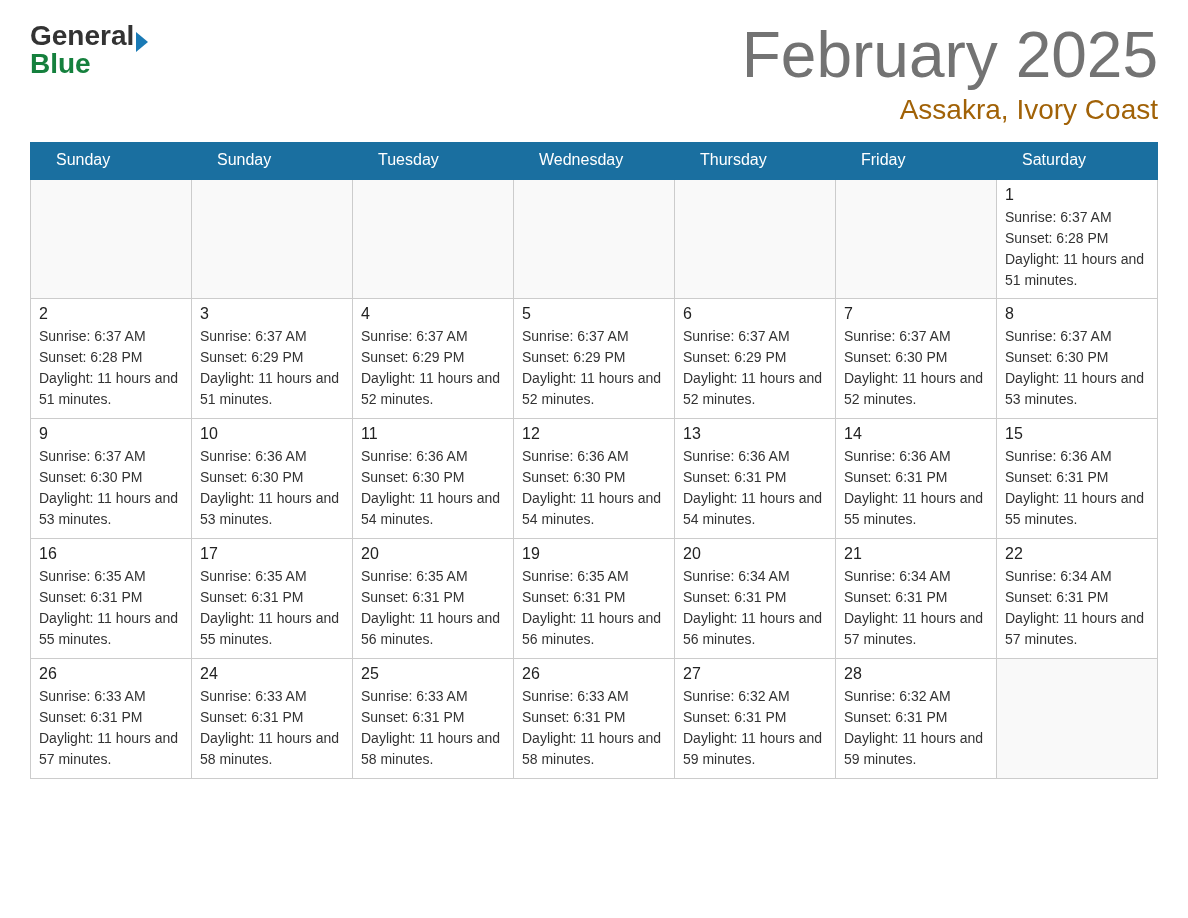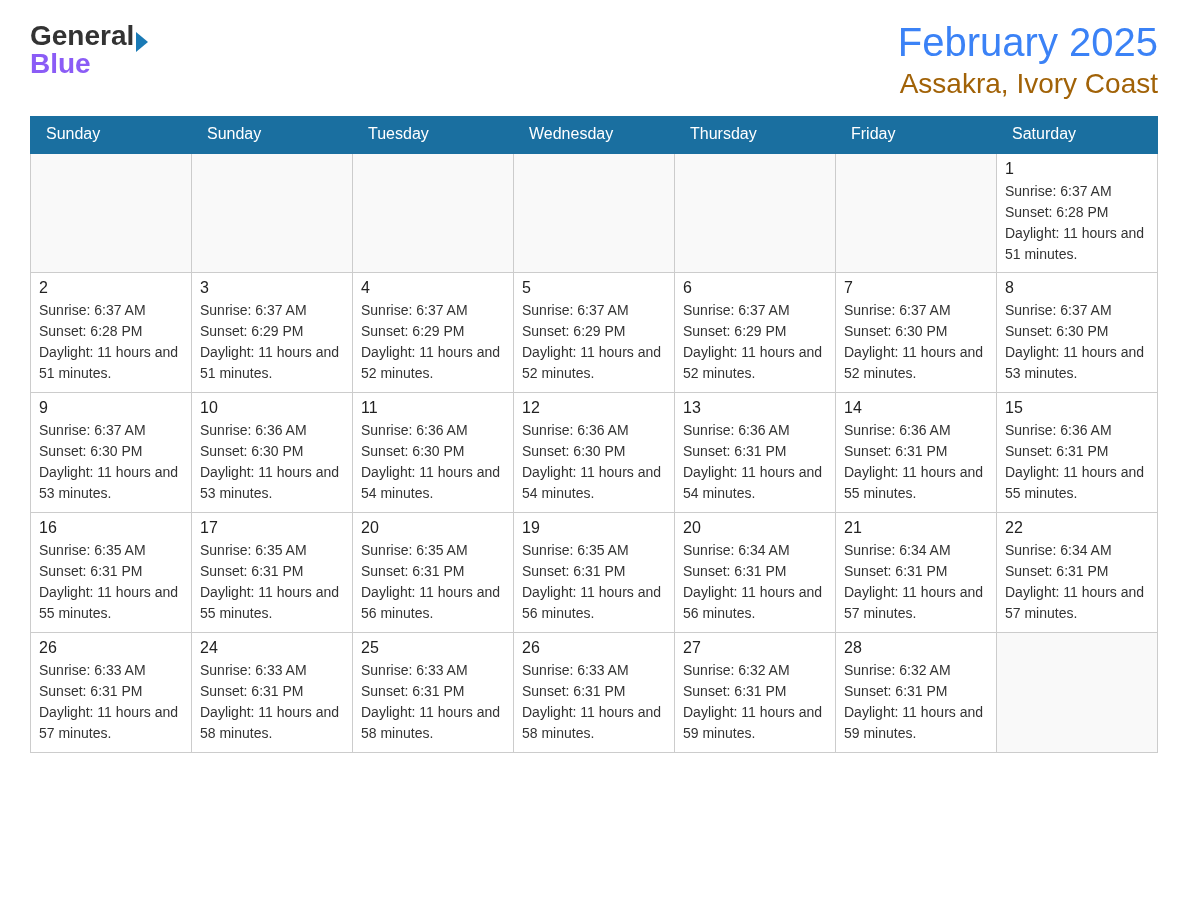--- a/index.html
+++ b/index.html
@@ -35,48 +35,48 @@
       height: 0;
       border-left: 12px solid #1a7ab5;
       border-top: 10px solid transparent;
       border-bottom: 10px solid transparent;
       margin-left: 2px;
       vertical-align: middle;
     }
     .logo-blue {
       font-size: 28px;
       font-weight: bold;
-      color: #8b5cf6;
+      color: #15803d;
       margin-top: -4px;
       margin-left: 4px;
     }
     .title-area {
       text-align: right;
     }
     .month-title {
-      font-size: 40px;
+      font-size: 64px;
       font-weight: normal;
-      color: #3b82f6;
+      color: #737373;
       line-height: 1.1;
     }
     .location-title {
       font-size: 28px;
       color: #a16207;
       margin-top: 4px;
     }
     .calendar-table {
       width: 100%;
       border-collapse: collapse;
     }
     .calendar-table thead tr th {
       background-color: #1a6fa0;
       color: #fff;
       font-size: 16px;
       font-weight: normal;
-      padding: 8px 15px;
+      padding: 8px 25px;
       text-align: left;
       border: 1px solid #1a6fa0;
     }
     .calendar-table tbody tr td {
       vertical-align: top;
       border: 1px solid #ccc;
       padding: 6px 8px;
       font-size: 13px;
       color: #333;
       width: calc(100% / 7);

